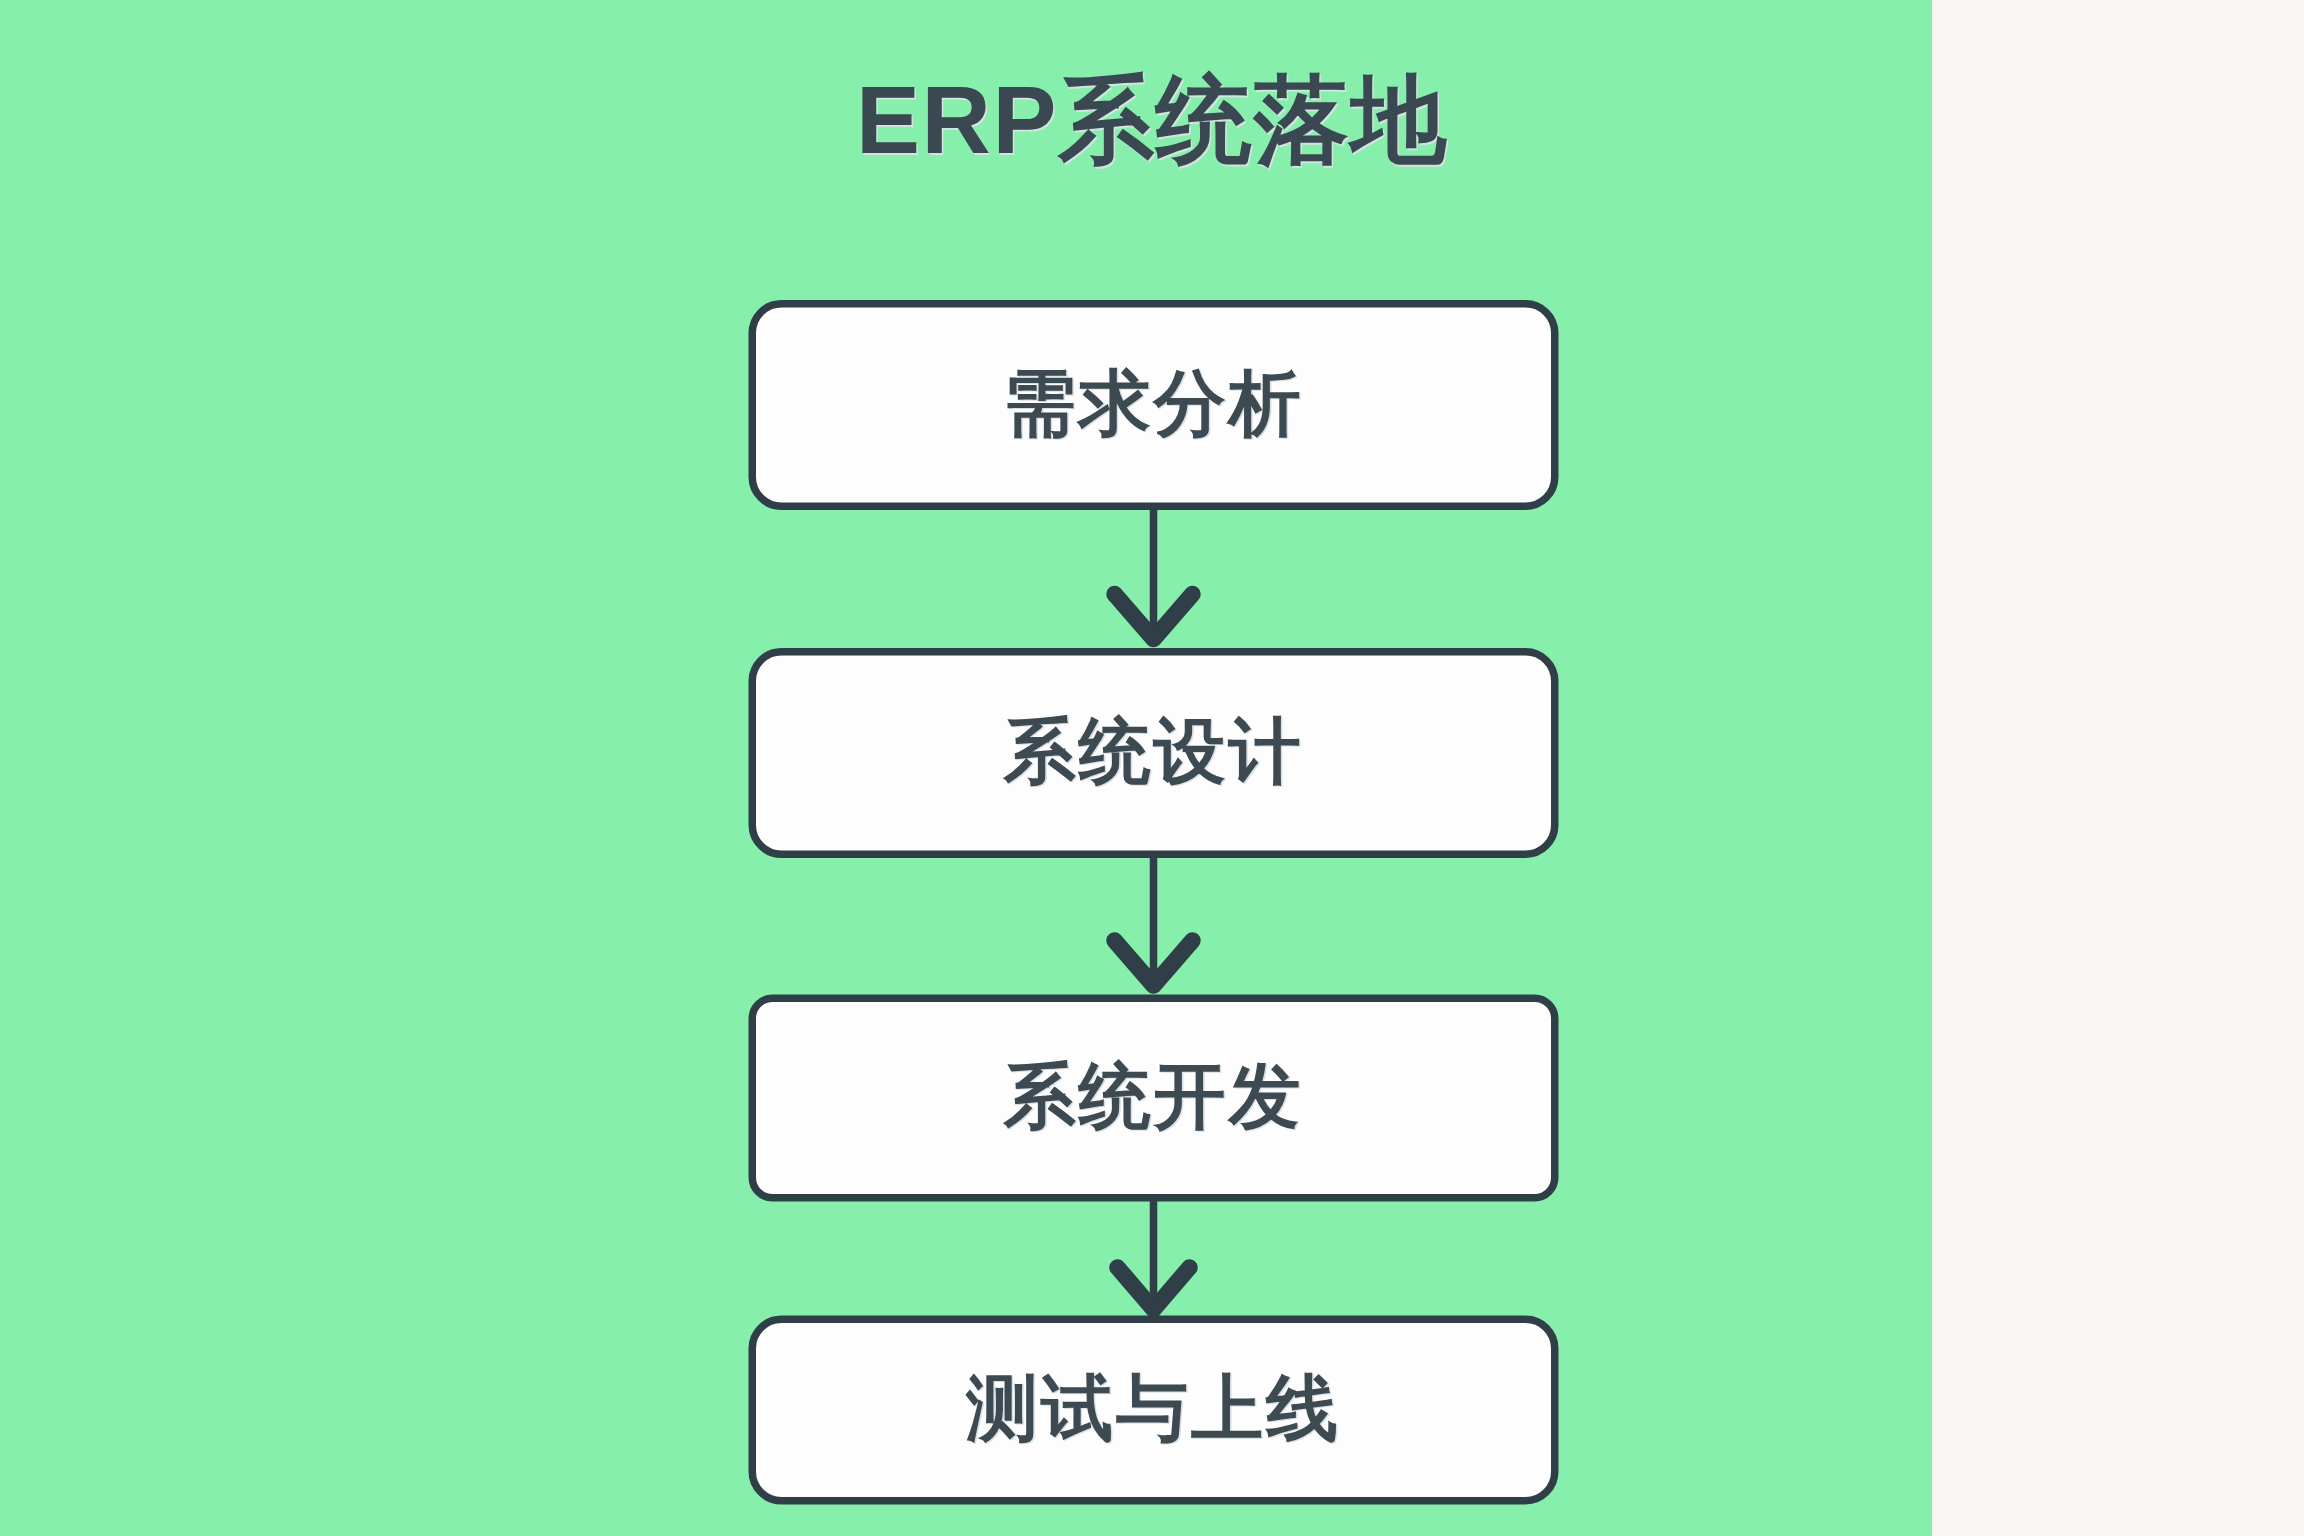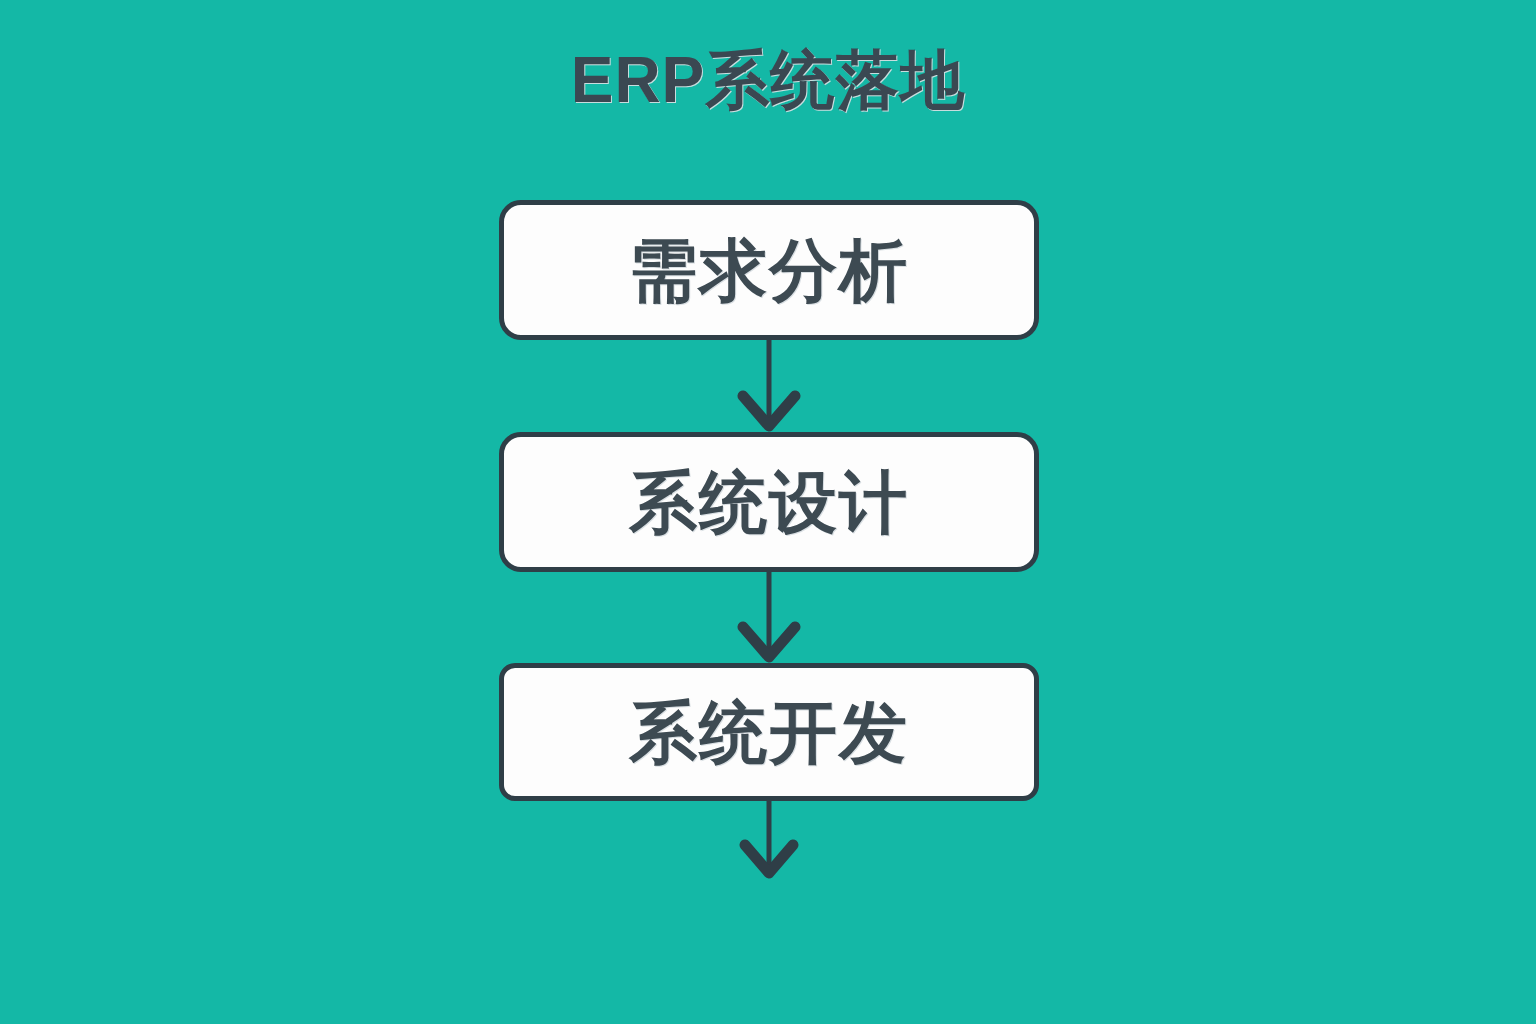--- a/index.html
+++ b/index.html
@@ -9,23 +9,23 @@
   body {
     width: 1536px;
     height: 1024px;
     overflow: hidden;
     background: #f7f6f3;
     font-family: "Liberation Sans", "DejaVu Sans", sans-serif;
   }
 
   #canvas {
     position: relative;
-    width: 1536px;
+    width: 1288px;
     height: 1024px;
-    background: #14b8a6;
+    background: #86efac;
     text-decoration: underline;
   }
 
   
   .chart-title {
     position: absolute;
     left: 0;
     top: 48px;
     width: 1536px;
     text-align: center;
@@ -54,21 +54,21 @@
     width: 540px;
     box-sizing: border-box;
     background: #fdfdfd;
     border: 5px solid #2f3e47;
     border-radius: 22px;
     display: flex;
     align-items: center;
     justify-content: center;
   }
   .node-label {
-    font-size: 68px;
+    font-size: 48px;
     font-weight: bold;
     color: #3d4a52;
     line-height: 1;
     letter-spacing: 2px;
     white-space: nowrap;
     text-shadow: 1px 1px 0 rgba(214,220,224,0.95);
   }
 
   .node-0 { top: 0px;   height: 140px; }
   .node-1 { top: 232px; height: 140px; }
@@ -122,15 +122,18 @@
       <span class="node-label">系统开发</span>
     </div>
 
     <div class="connector conn-2">
       <svg width="72" height="80" viewBox="0 0 72 80" xmlns="http://www.w3.org/2000/svg">
         <line x1="36" y1="0" x2="36" y2="72" stroke="#2f3e47" stroke-width="5"></line>
         <polyline points="12,46 36,74 60,46" fill="none" stroke="#2f3e47" stroke-width="11" stroke-linecap="round" stroke-linejoin="round"></polyline>
       </svg>
     </div>
 
+    <div class="node node-3">
+      <span class="node-label">测试与上线</span>
+    </div>
 
   </div>
 </div>
 
 </body></html>

